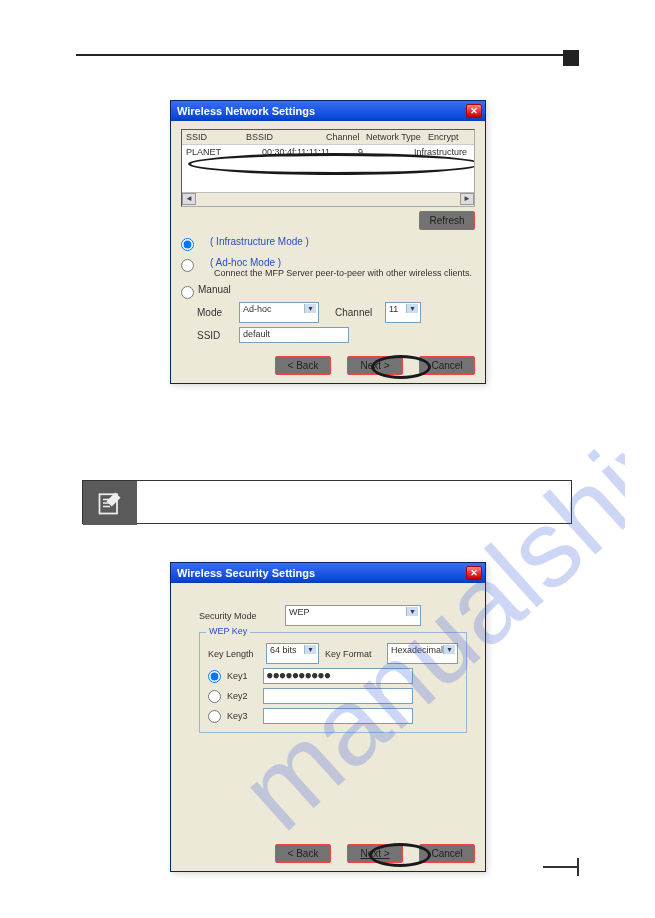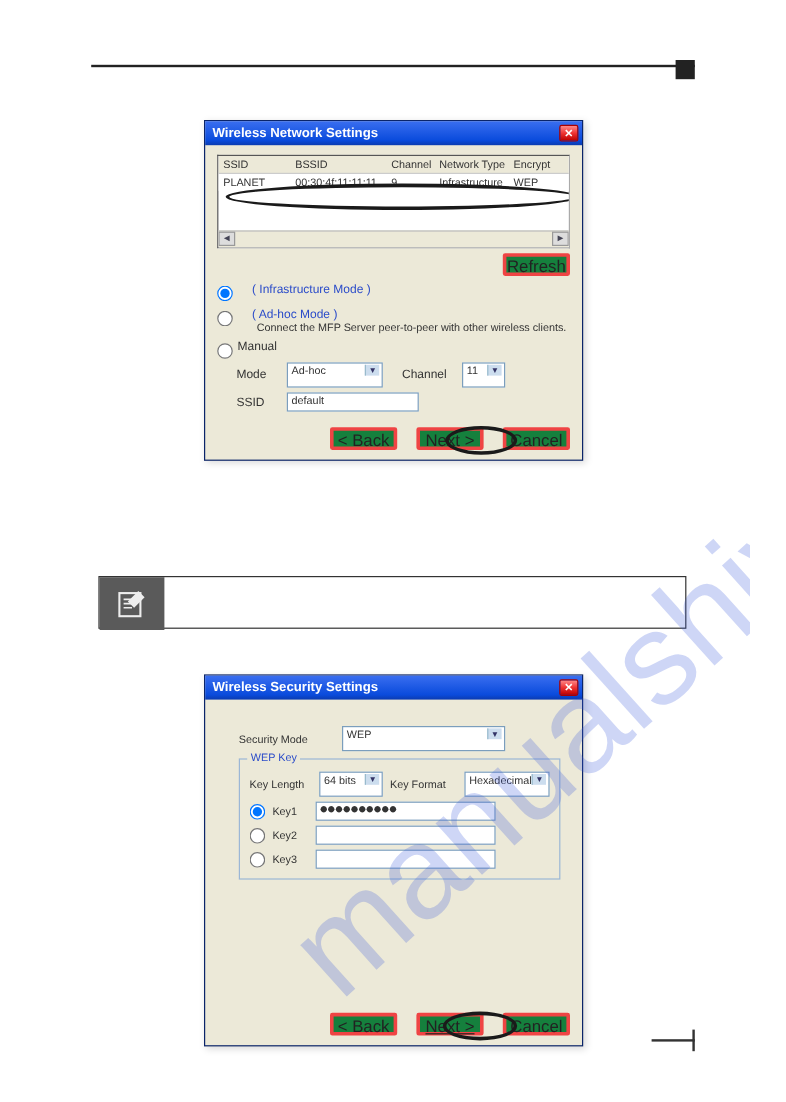--- a/index.html
+++ b/index.html
@@ -63,42 +63,42 @@
       position: relative;
       overflow: hidden;
     }
     .list-header, .list-row {
       display: grid;
       grid-template-columns: 60px 80px 40px 62px 36px;
       font-size: 9px;
       padding: 2px 4px;
     }
     .list-header { background: #ece9d8; border-bottom: 1px solid #ccc; }
-    .list-row { background: #fff; }
+    .list-row { background: #fff; gap: 16px; }
     .scroll-h {
       position: absolute; bottom: 0; left: 0; right: 0; height: 14px;
       background: #ece9d8; border-top: 1px solid #bbb;
       display:flex; justify-content: space-between;
     }
     .sb-btn { width:14px;height:12px;background:#ddd;border:1px solid #999;font-size:8px;text-align:center;line-height:10px;color:#445;}
     .ellipse-overlay {
       position: absolute;
       border: 3px solid #1a1a1a;
       border-radius: 50%;
       pointer-events: none;
       z-index: 10;
     }
     .ell1 { left: 6px; top: 23px; width: 294px; height: 22px; }
     .btn {
       display:inline-block;
       min-width: 56px; height: 19px;
-      background: #15803d;
-      border: 3px solid #ef4444;
+      background: #737373;
+      border: 1px solid #ef4444;
       border-radius: 2px;
-      font-size: 14px;
+      font-size: 10px;
       text-align: center; line-height: 17px;
       cursor: pointer; color:#222;
     }
     .refresh-row { text-align: right; margin-top: 4px; }
     .radio-row { display: flex; align-items: flex-start; gap: 4px; margin-top: 6px;}
     .radio-row input[type=radio]{margin-top:2px;}
     .radio-lbl { color: #2b4cc9; margin-left: 12px; }
     .radio-desc { color: #333; font-size:9px; margin-left: 16px; }
     .manual-grid { margin-left: 16px; display: grid; grid-template-columns: 36px 90px 44px 36px; gap: 4px 6px; align-items: center; margin-top:3px;}
     .combo {

